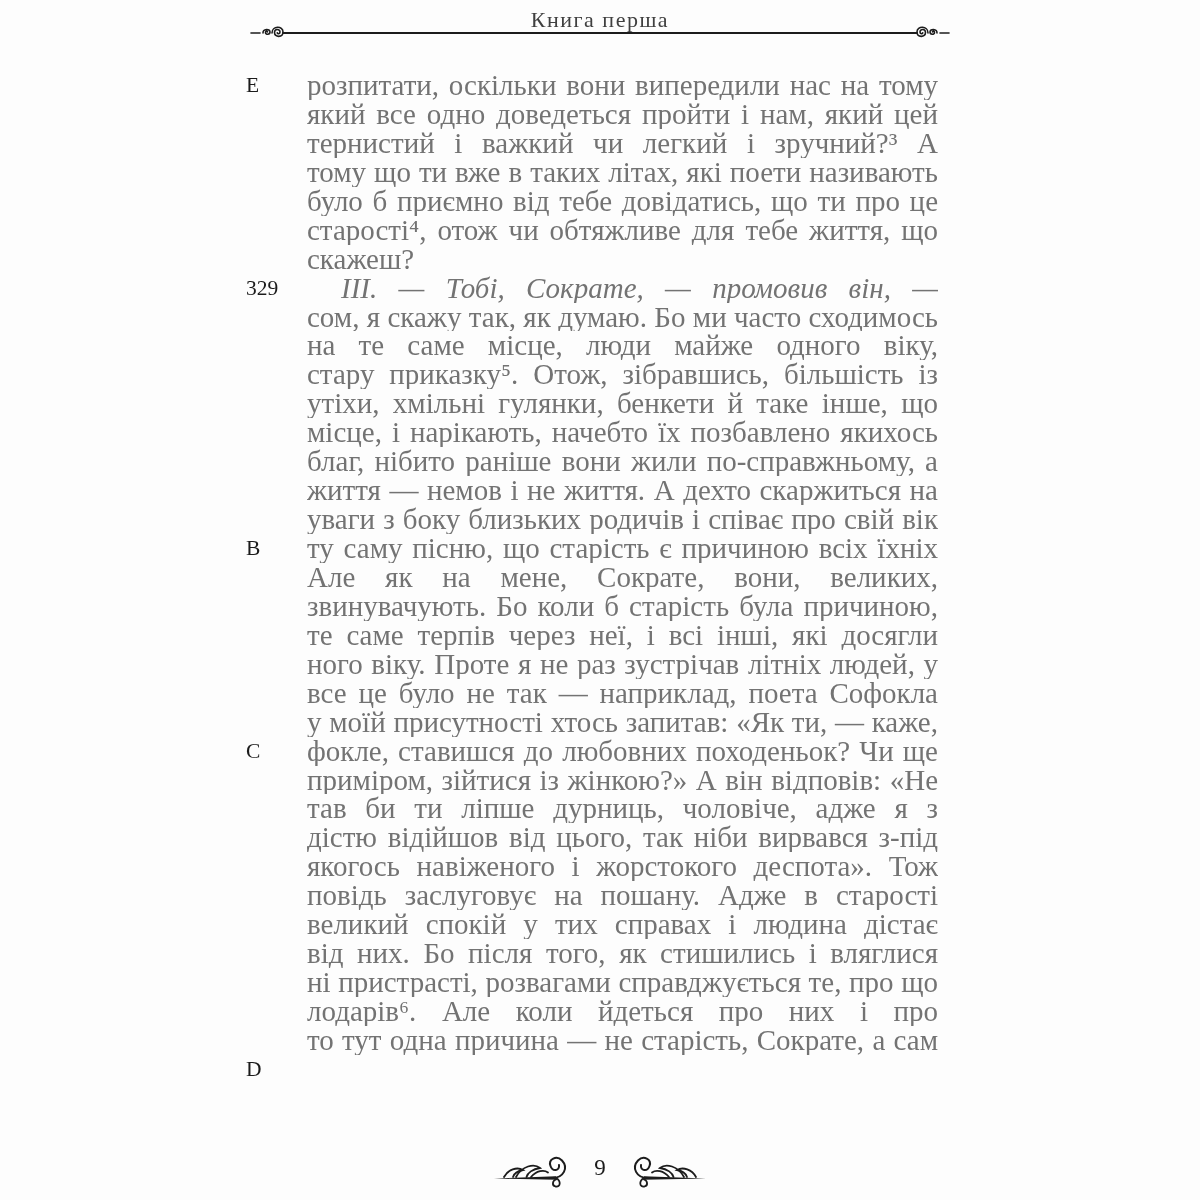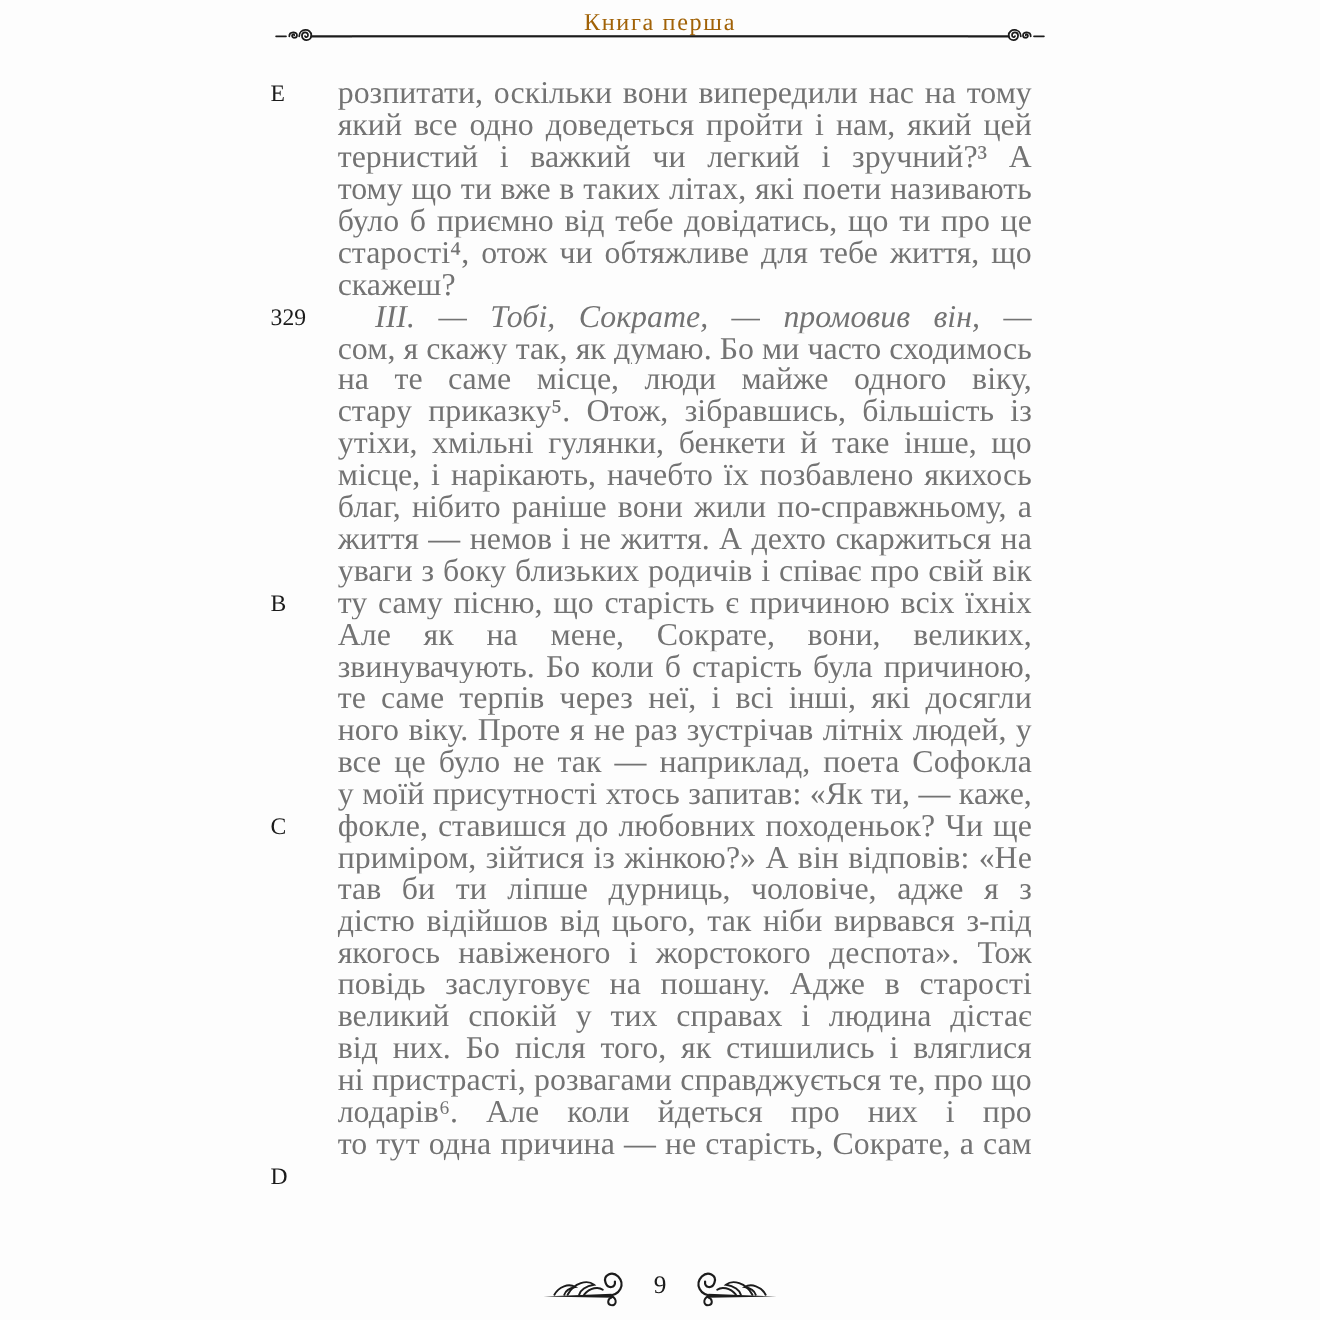--- a/index.html
+++ b/index.html
@@ -8,21 +8,21 @@
     background: #fdfdfd;
     font-family: "Liberation Serif", "DejaVu Serif", serif;
     color: #161616;
   }
   .page { position: relative; width: 1200px; height: 1200px; }
 
   
   .chapter-title {
     position: absolute; top: 7px; left: 0; width: 100%;
     text-align: center; font-size: 22px; letter-spacing: 1.5px;
-    color: #a16207;
+    color: #404040;
   }
   .header-rule {
     position: absolute; top: 21px; left: 250px; width: 700px; height: 24px;
     display: flex; align-items: center;
   }
   .header-rule .rule-line { flex: 1; height: 2px; background: #1c1c1c; }
   .orn-svg { display: block; }
 
   
   .text-block {

